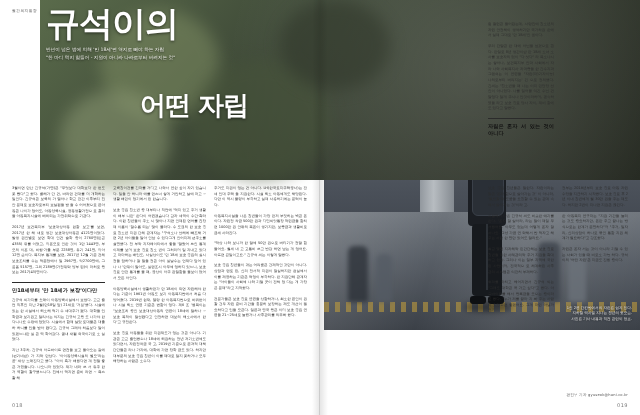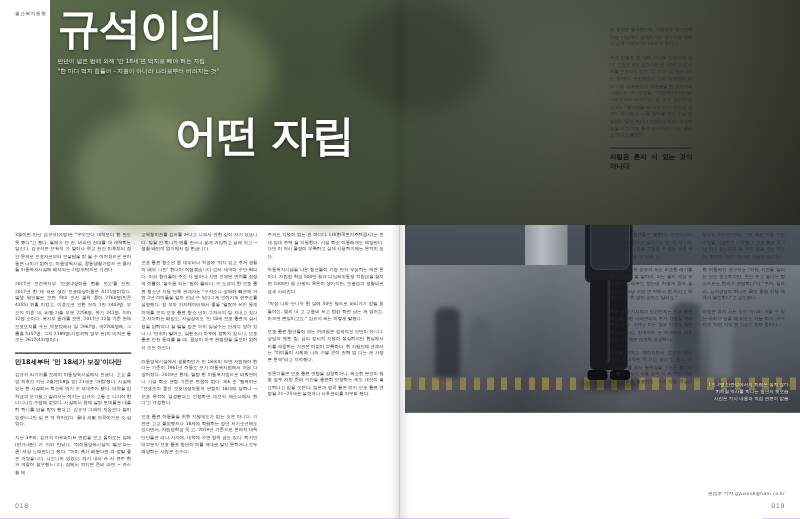--- a/index.html
+++ b/index.html
@@ -230,21 +230,21 @@
     margin-top: 6px;
     color: #f2f2ee;
     font-size: 4.6px;
     line-height: 1.7;
     text-shadow: 0 1px 2px rgba(0,0,0,0.7);
   }
   .title-2 {
     position: absolute;
     left: 140px;
     top: 92px;
-    font-size: 34px;
+    font-size: 26px;
     color: #ffffff;
     font-weight: bold;
     letter-spacing: -1px;
     text-shadow: 0 1px 3px rgba(0,0,0,0.55);
     z-index: 20;
     line-height: 1;
   }
 
   
   .cols {

